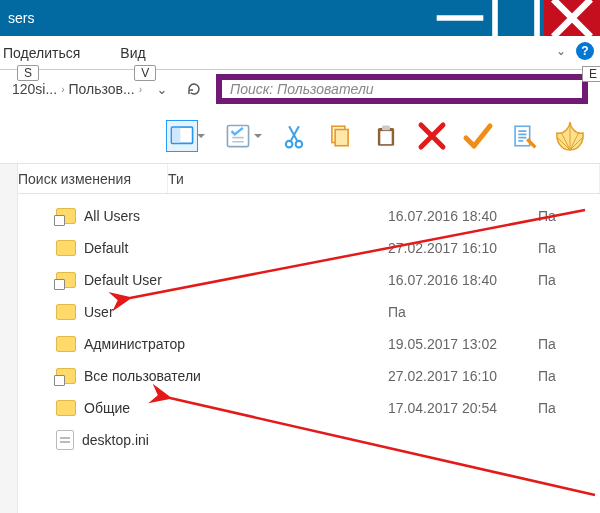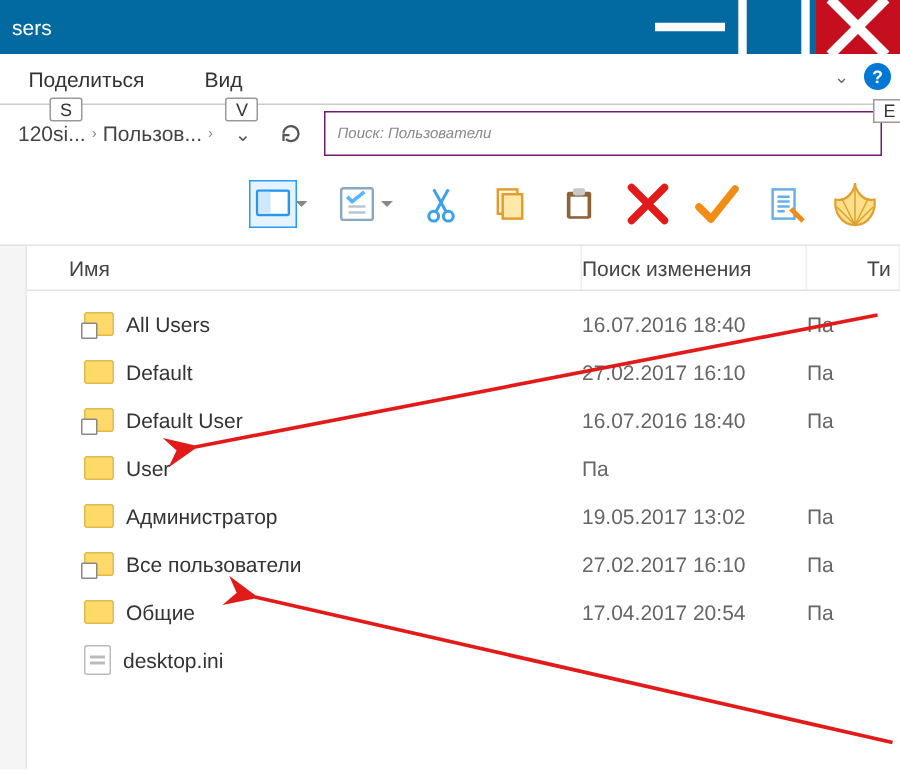--- a/index.html
+++ b/index.html
@@ -32,21 +32,21 @@
   }
   .winbtn.close { background: #c50f1f; }
 
   .ribbon-tabs {
     height: 34px;
     display: flex;
     align-items: center;
     background: #fff;
     border-bottom: 1px solid #ccc;
     position: relative;
-    padding-left: 19px;
+    padding-left: 3px;
     gap: 40px;
     font-size: 14px;
     color: #333;
   }
   .ribbon-tabs .tab { position: relative; }
   .keytip {
     position: absolute;
     top: 20px; left: 14px;
     border: 1px solid #999;
     background: #fff;
@@ -88,25 +88,25 @@
   .addr-btns { display: flex; gap: 8px; align-items: center; margin-left: -2px; }
   .addr-btn {
     width: 24px; height: 24px;
     display: flex; align-items: center; justify-content: center;
     color: #555;
   }
   .refresh svg { width: 16px; height: 16px; }
   .searchbox {
     flex: 1;
     height: 30px;
-    border: 1px solid #701a75;
+    border: 6px solid #701a75;
     display: flex; align-items: center;
     padding: 0 8px;
     color: #888;
-    font-size: 10px;
+    font-size: 14px;
     font-style: italic;
   }
 
   .toolbar {
     height: 56px;
     display: flex;
     align-items: center;
     justify-content: flex-end;
     padding: 0 14px 0 160px;
     gap: 14px;
@@ -134,21 +134,21 @@
   .col-headers {
     display: flex;
     border-bottom: 1px solid #e3e3e3;
     height: 30px;
     align-items: center;
     color: #444;
     font-size: 14px;
   }
   .col-name { width: 370px; padding-left: 28px; }
   .col-date { width: 150px; }
-  .col-type { flex: 1; margin-left: 40px; }
+  .col-type { flex: 1; }
   .col-headers > div { border-right: 1px solid #eee; height: 100%; display: flex; align-items: center; }
 
   .files { padding: 6px 0; }
   .file-row {
     display: flex;
     align-items: center;
     height: 32px;
     font-size: 14px;
     color: #333;
   }
@@ -293,21 +293,20 @@
         <path d="M16 30 C6 30 2 20 3 13 C11 15 16 6 16 2 C16 6 21 15 29 13 C30 20 26 30 16 30 Z" fill="#ffe08a" stroke="#e0a030" stroke-width="1.5"></path>
         <path d="M16 30 L16 6 M16 30 L7 12 M16 30 L25 12 M16 30 L4 18 M16 30 L28 18" stroke="#e0a030" stroke-width="1"></path>
       </svg>
   </div>
 </div>
 
 <div class="main">
   <div class="sidebar"></div>
   <div class="filepane">
     <div class="col-headers">
-      <div class="col-name">Имя</div>
       <div class="col-date">Поиск изменения</div>
       <div class="col-type">Ти</div>
     </div>
     <div class="files" id="files">
         <div class="file-row">
           <div class="cell-name">
             <span class="icon-folder shortcut"></span>
             <span>All Users</span>
           </div>
           <div class="cell-date">16.07.2016 18:40</div>

